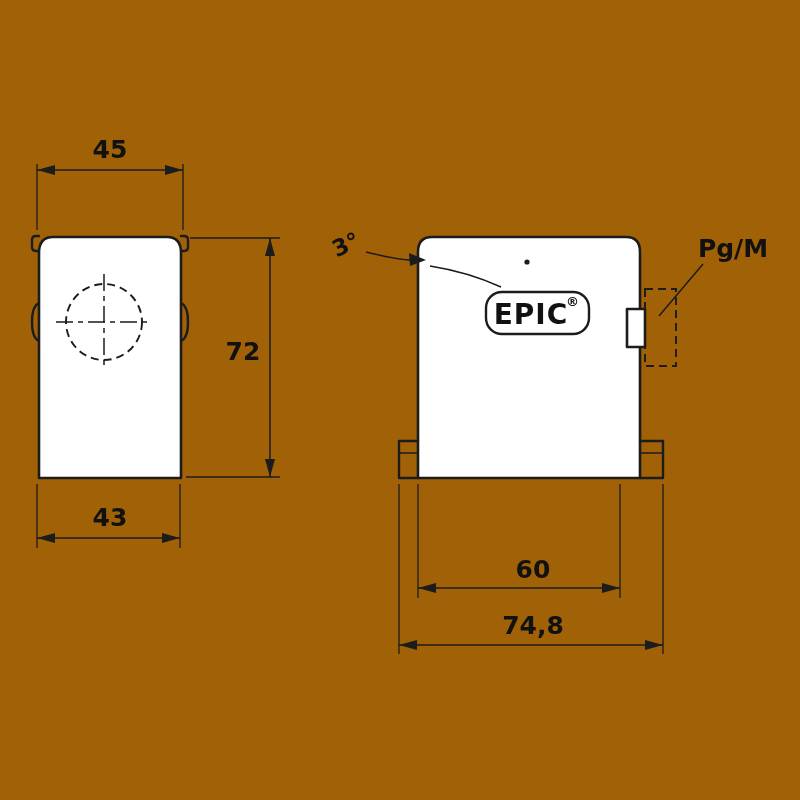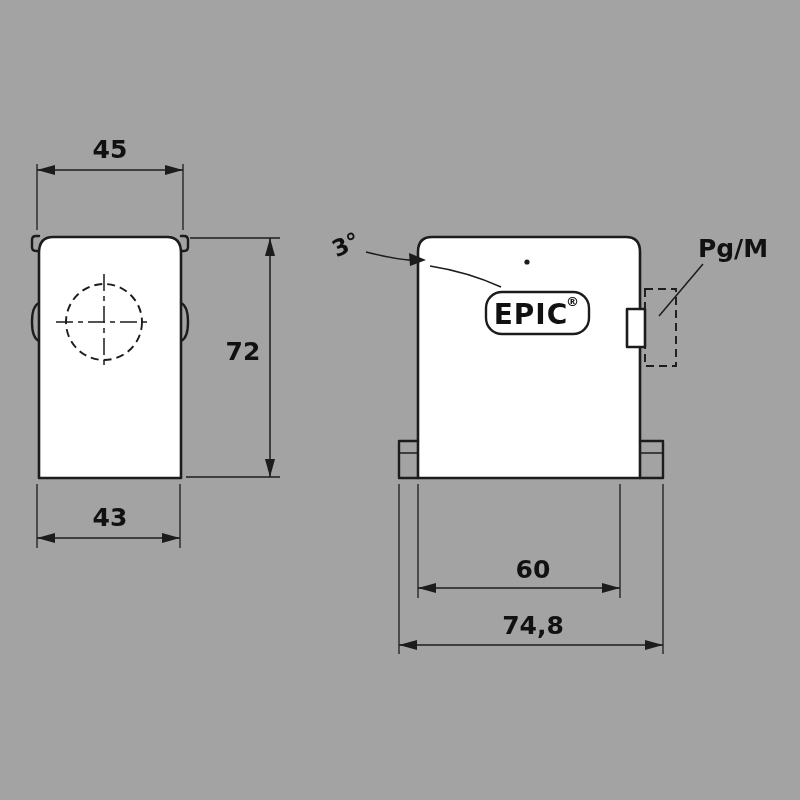--- a/index.html
+++ b/index.html
@@ -1,16 +1,16 @@
 <!DOCTYPE html>
 <html><head>
 <meta charset="utf-8">
 <style>
   html,body{margin:0;padding:0;background:#ffffff;}
-  .stage{position:relative;width:800px;height:800px;background:#a3a3a3;font-family:"DejaVu Sans",sans-serif;}
+  .stage{position:relative;width:800px;height:800px;background:#a16207;font-family:"DejaVu Sans",sans-serif;}
   svg{display:block}
   .body-line{fill:#ffffff;stroke:#1c1c1c;stroke-width:2.6;stroke-linejoin:round;stroke-linecap:round}
   .detail-line{fill:none;stroke:#1c1c1c;stroke-width:2.4;stroke-linejoin:round;stroke-linecap:round}
   .thin{fill:none;stroke:#1c1c1c;stroke-width:1.5}
   .ext{fill:none;stroke:#1c1c1c;stroke-width:1.3}
   .dash{fill:none;stroke:#1c1c1c;stroke-width:1.9;stroke-dasharray:8 5}
   .centerline{fill:none;stroke:#1c1c1c;stroke-width:1.5;stroke-dasharray:17 5 5 5}
   .arrow{fill:#1c1c1c;stroke:none}
   .dimtxt{font-family:"DejaVu Sans",sans-serif;font-weight:bold;font-size:25px;fill:#111;text-anchor:middle}
   .angletxt{font-family:"DejaVu Sans",sans-serif;font-weight:bold;font-size:23px;fill:#111;text-anchor:middle}

